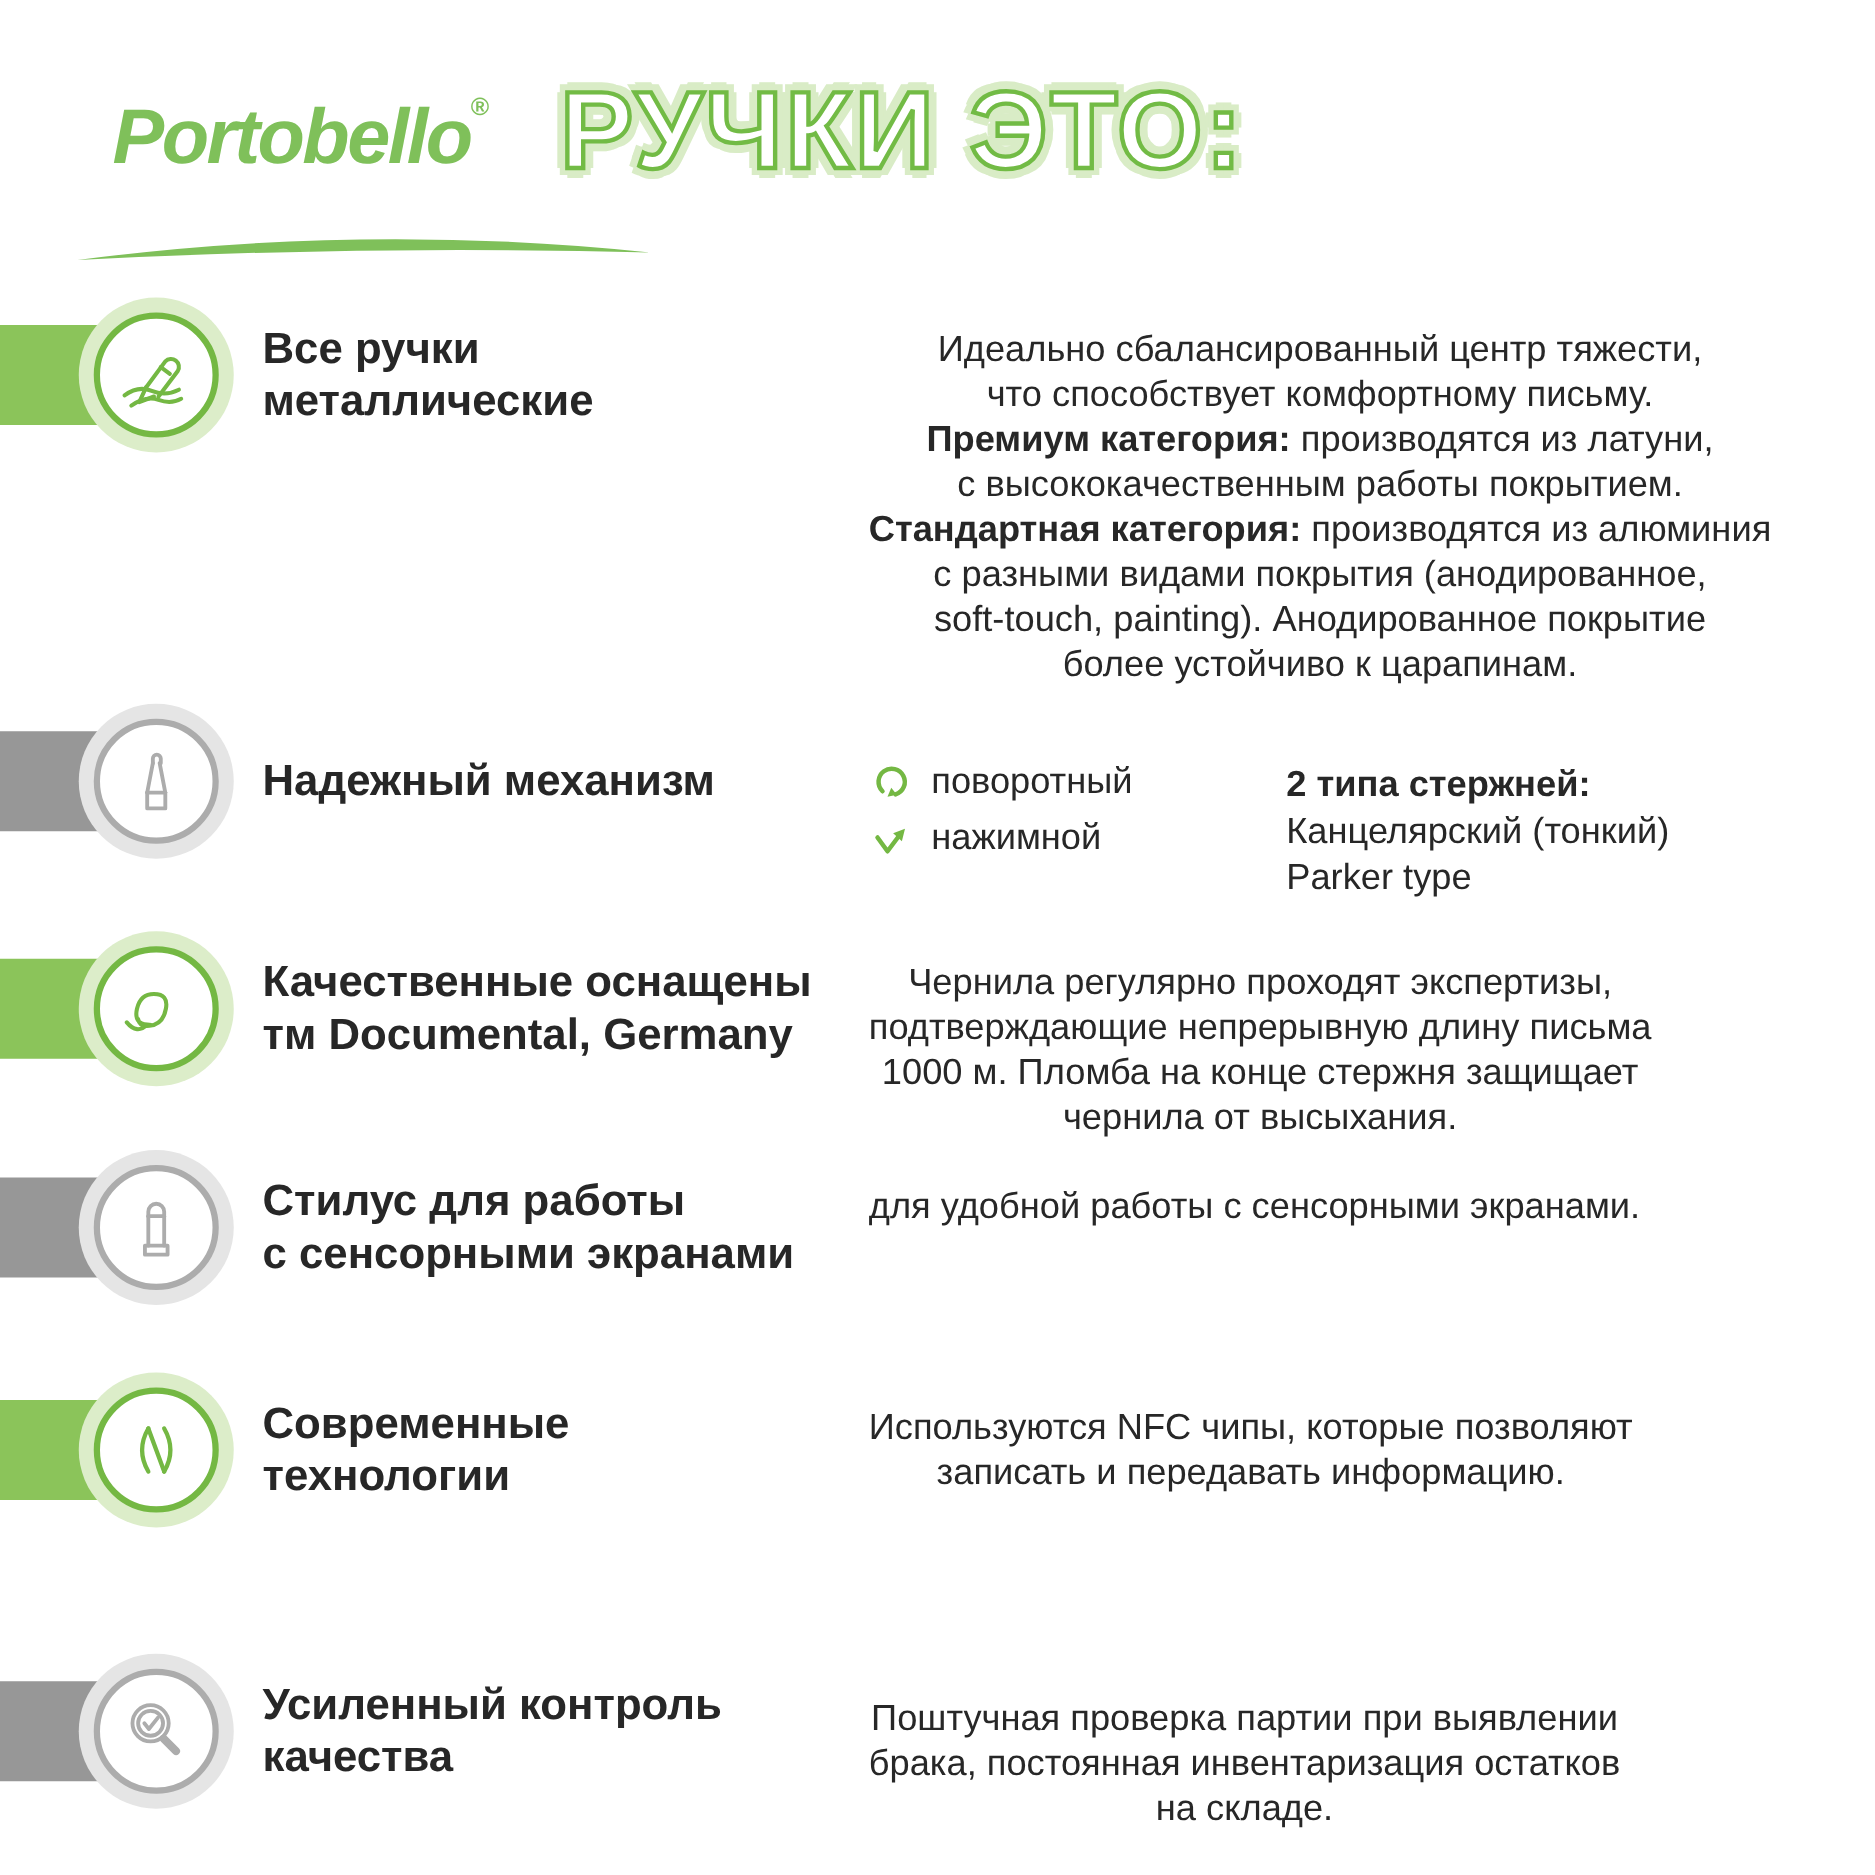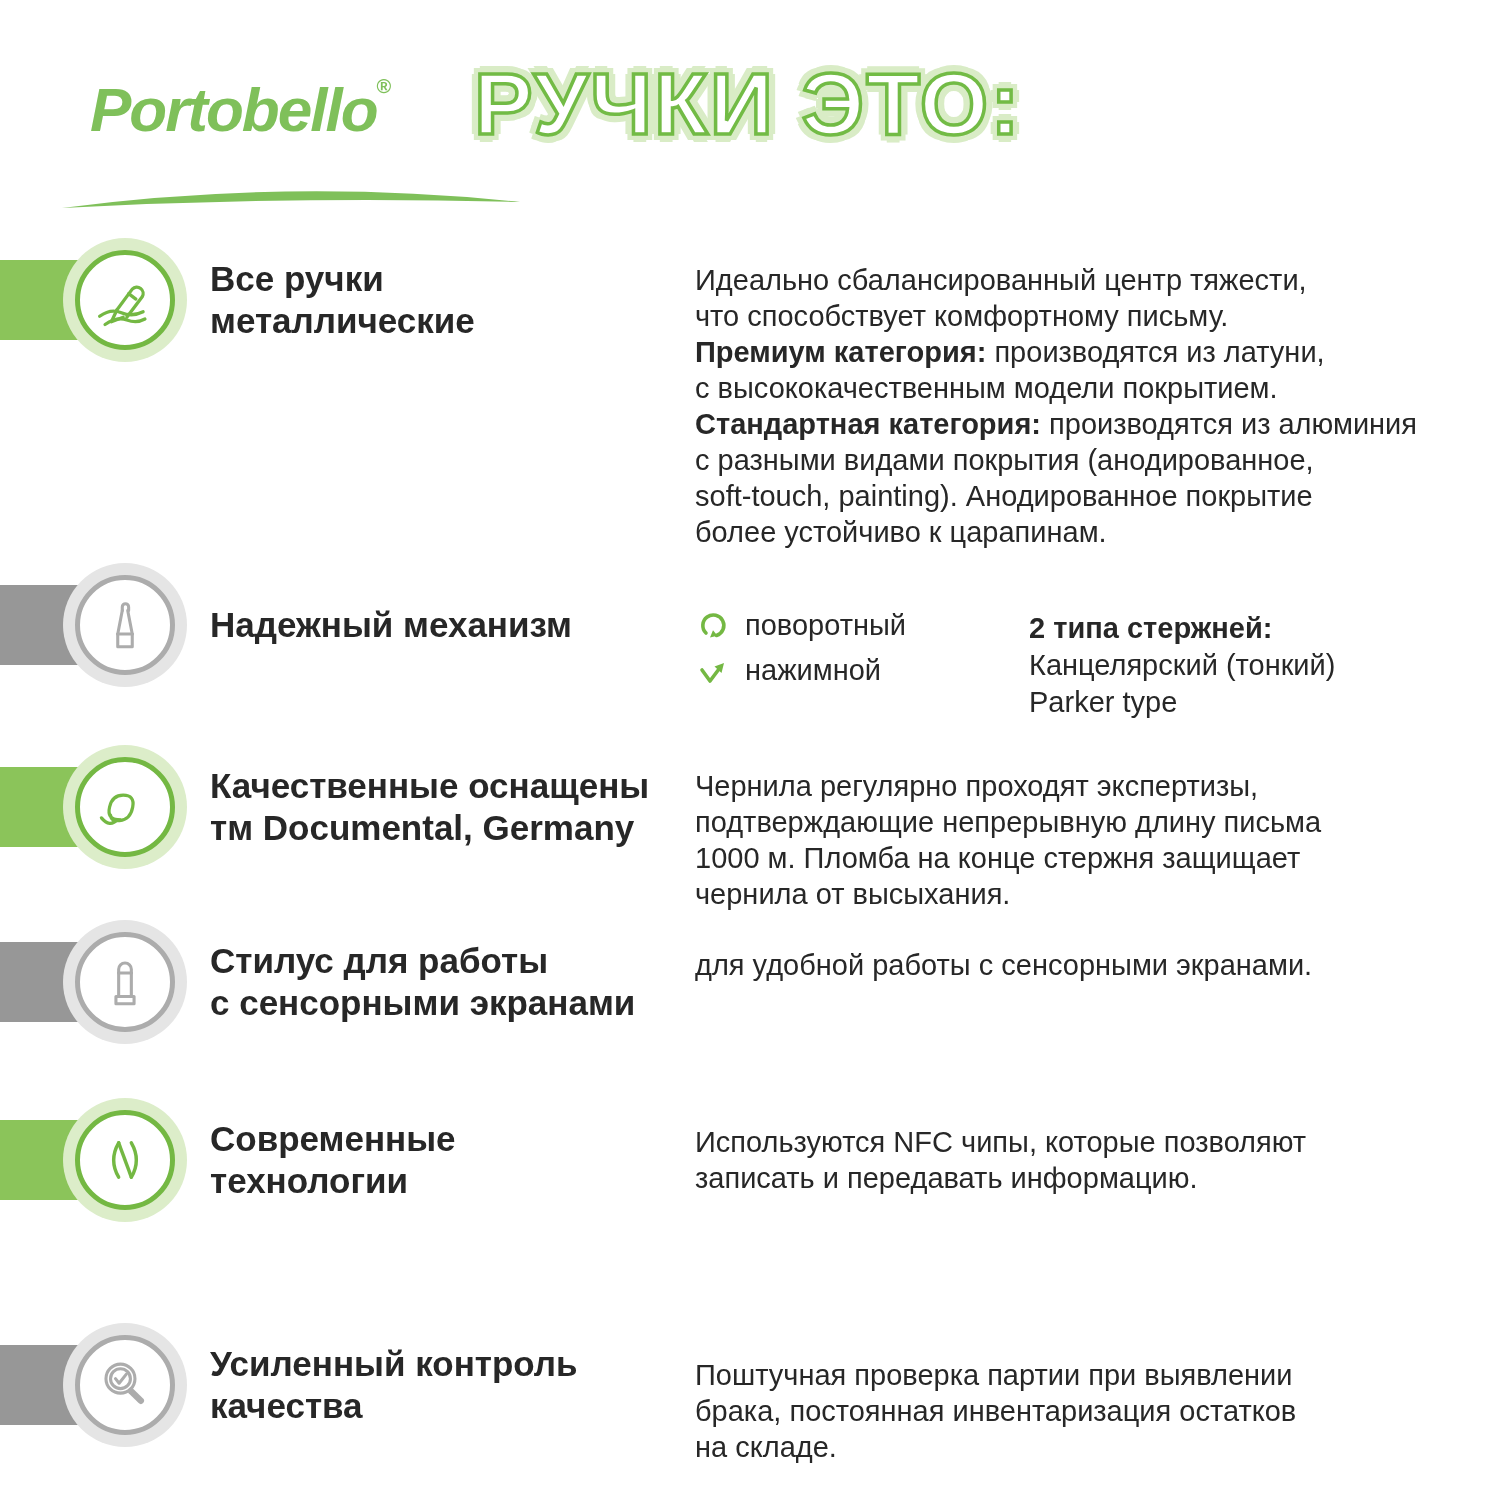--- a/index.html
+++ b/index.html
@@ -18,21 +18,20 @@
   .title-big{
     position:absolute;left:448px;top:58px;
     font-size:88px;font-weight:700;letter-spacing:2px;line-height:1.05;
     color:var(--title-fill,#fff);
     -webkit-text-stroke:3.5px var(--title-stroke,#72BB45);
     text-shadow:
       -6px -6px 0 var(--title-glow,#D9ECC6), 6px -6px 0 var(--title-glow,#D9ECC6),
       -6px  6px 0 var(--title-glow,#D9ECC6), 6px  6px 0 var(--title-glow,#D9ECC6),
       -8px  0   0 var(--title-glow,#D9ECC6), 8px  0   0 var(--title-glow,#D9ECC6),
        0   -8px 0 var(--title-glow,#D9ECC6), 0    8px 0 var(--title-glow,#D9ECC6);
-    margin-left: 26px;
   }
   
   .row{position:absolute;left:0;width:1500px;height:124px;}
   .bar{position:absolute;left:0;top:22px;width:100px;height:80px;z-index:1;}
   .row.g .bar{background:var(--green,#8BC45A);}
   .row.y .bar{background:var(--gray,#979797);}
   .halo{
     position:absolute;left:63px;top:0;width:124px;height:124px;border-radius:50%;
     z-index:2;display:flex;align-items:center;justify-content:center;
   }
@@ -44,21 +43,21 @@
   }
   .row.g .disc{border:5px solid var(--green-stroke,#74B843);color:var(--green-stroke,#74B843);}
   .row.y .disc{border:5px solid var(--gray-stroke,#ACACAC);color:var(--gray-stroke,#ACACAC);}
   .disc svg{display:block;}
   .ftitle{
     position:absolute;left:210px;top:50%;transform:translateY(-50%);margin:0;
     font-size:35px;line-height:42px;font-weight:700;color:var(--text,#272727);
   }
   .fbody{
     position:absolute;left:695px;top:var(--bt,26px);
-    font-size:29px;line-height:36px;font-weight:400;color:var(--text,#272727);
+    font-size:29px;line-height:36px;font-weight:400;color:var(--text,#272727);text-align:center;
   }
   .tl{white-space:nowrap;}
   .b{font-weight:700;}
   
   .mechs{position:absolute;left:695px;top:44px;display:flex;flex-direction:column;gap:9px;}
   .mech{display:flex;align-items:flex-end;gap:14px;font-size:29px;line-height:36px;}
   .mech svg{color:var(--green-stroke,#74B843);flex:0 0 auto;}
   .refills{position:absolute;left:1029px;top:47px;font-size:29px;line-height:37px;}
 </style>
 </head>
@@ -86,21 +85,21 @@
       </div>
     </div>
     <h2 class="ftitle">
         <div class="tl"><span>Все ручки</span></div>
         <div class="tl"><span>металлические</span></div>
       </h2>
     <div class="fbody" style="--bt:24px">
         <div class="tl"><span>Идеально сбалансированный центр тяжести,</span></div>
         <div class="tl"><span>что способствует комфортному письму.</span></div>
         <div class="tl"><span class="b">Премиум категория:</span><span> производятся из латуни,</span></div>
-        <div class="tl"><span>с высококачественным модели покрытием.</span></div>
+        <div class="tl"><span>с высококачественным работы покрытием.</span></div>
         <div class="tl"><span class="b">Стандартная категория:</span><span> производятся из алюминия</span></div>
         <div class="tl"><span>с разными видами покрытия (анодированное,</span></div>
         <div class="tl"><span>soft-touch, painting). Анодированное покрытие</span></div>
         <div class="tl"><span>более устойчиво к царапинам.</span></div>
       </div>
   </section>
 
   <section class="row y" style="top:563px">
     <div class="bar"></div>
     <div class="halo">

